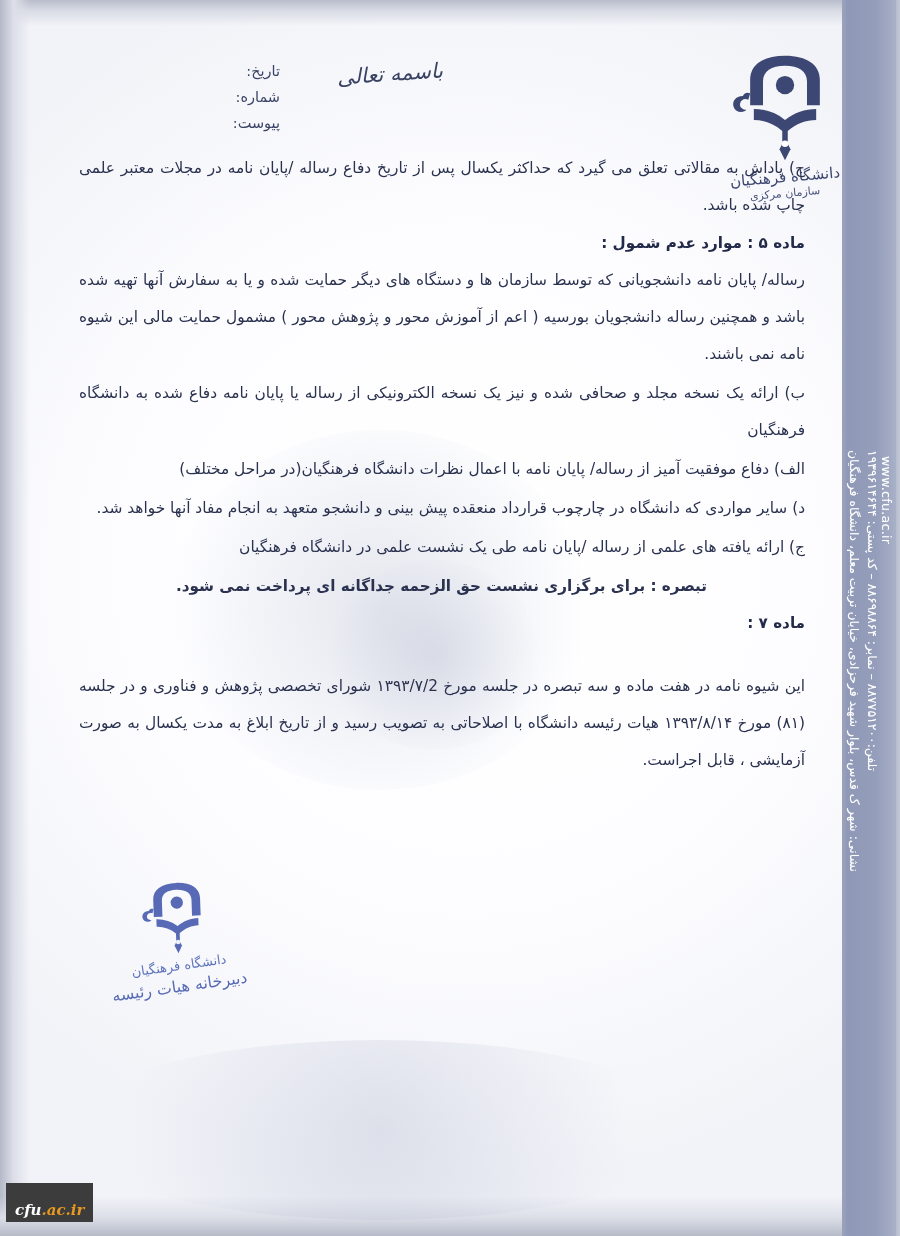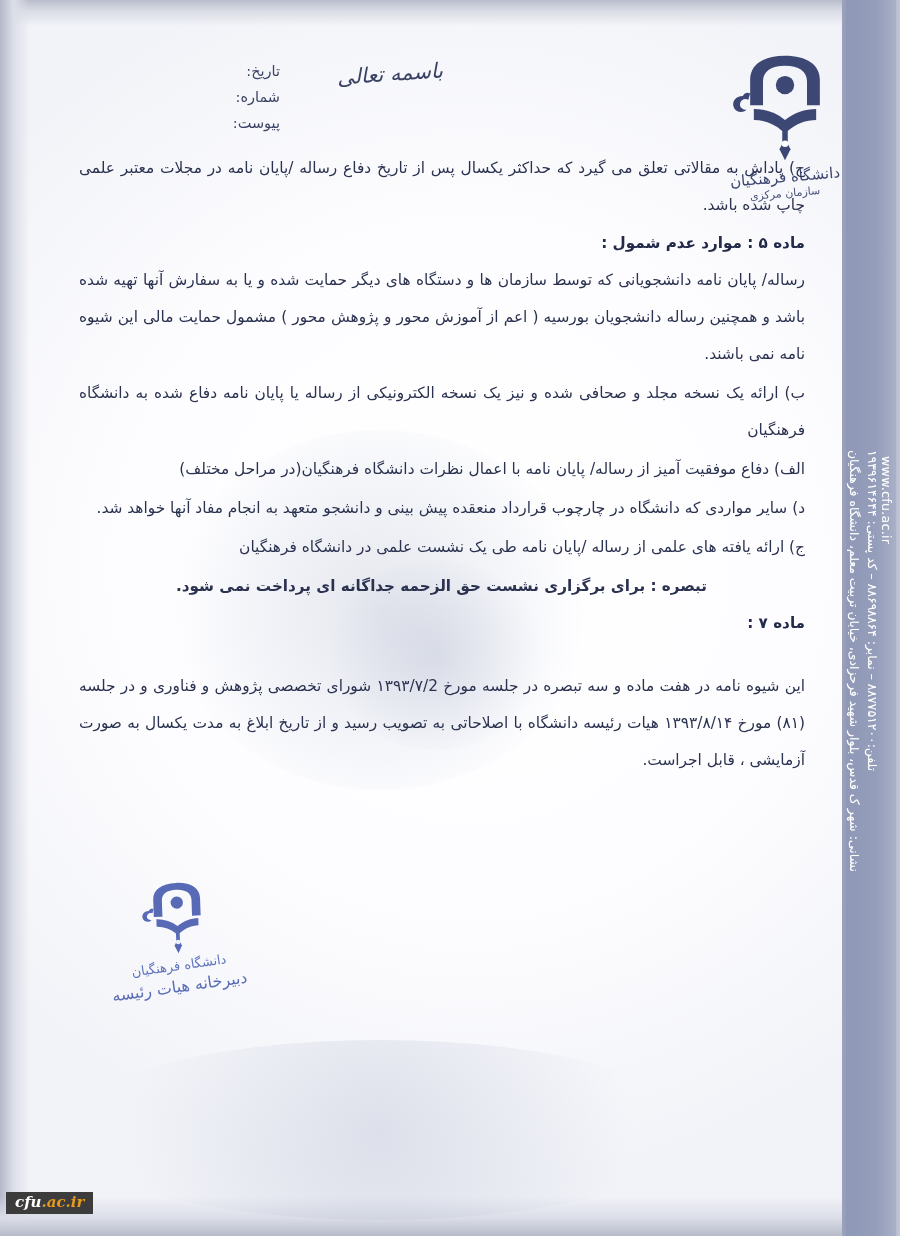--- a/index.html
+++ b/index.html
@@ -210,23 +210,23 @@
     color: #4257ad;
     transform: rotate(-6deg);
     margin-top: 4px;
     letter-spacing: -0.5px;
   }
 
   
   .watermark {
     position: absolute;
     left: 6px;
-    bottom: 22px;
+    bottom: 14px;
     background: #3c3c3c;
-    padding: 3px 9px 4px 9px;
+    padding: 20px 9px 4px 9px;
     font-family: "DejaVu Serif", "Liberation Serif", serif;
     font-size: 15px;
     font-weight: bold;
     font-style: italic;
     direction: ltr;
     line-height: 1;
   }
   .watermark .wm-a { color: #ffffff; }
   .watermark .wm-b { color: #e8991f; }
 </style>

